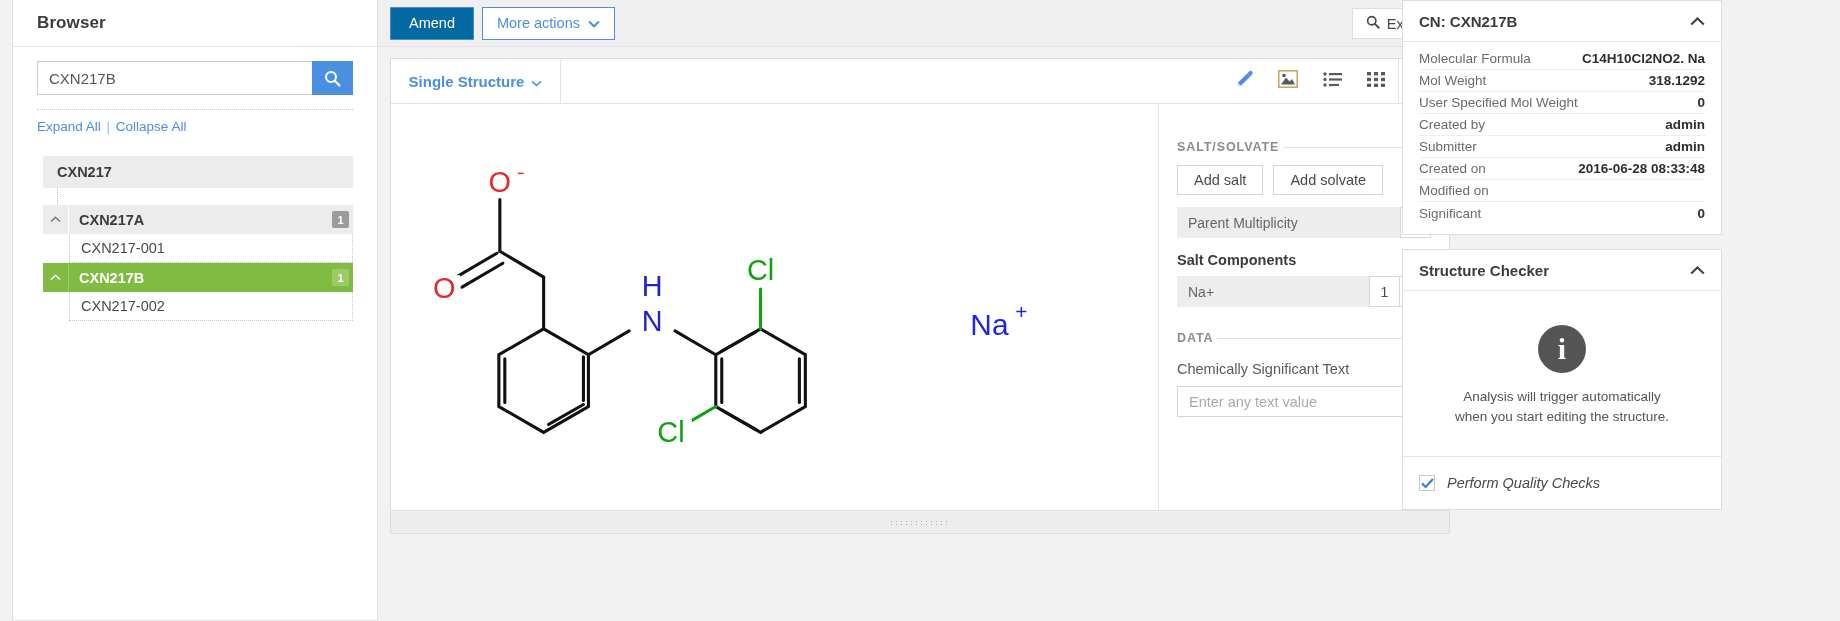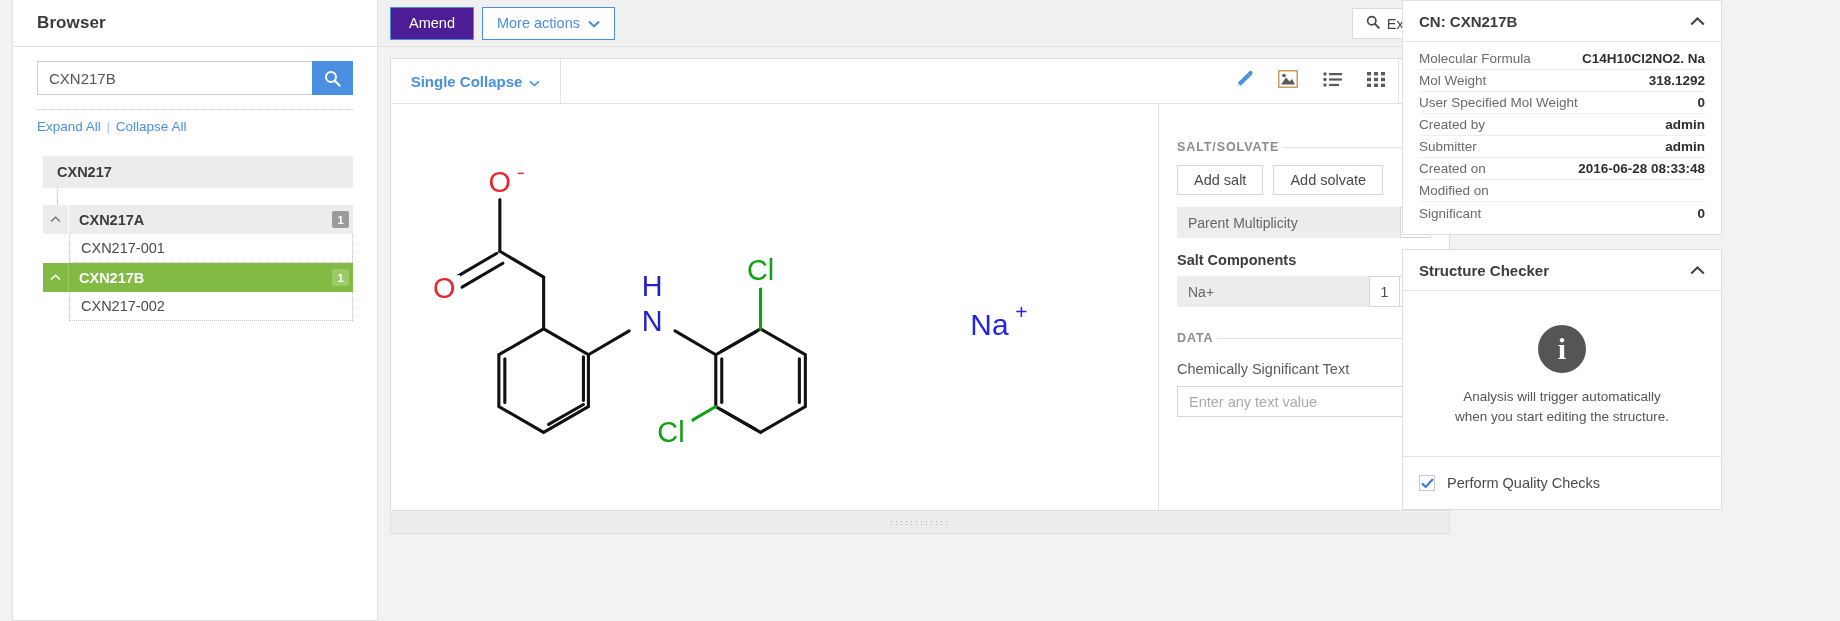--- a/index.html
+++ b/index.html
@@ -78,21 +78,21 @@
   }
 
   
   .center { position: absolute; left: 378px; top: 0; width: 1084px; height: 621px; }
 
   .action-bar {
     height: 47px; background: #f0f0f0; display: flex; align-items: center;
     padding-left: 12px; border-bottom: 1px solid #e3e3e3;
   }
   .btn-amend {
-    height: 33px; padding: 0 18px; background: #4c1d95; color: #fff; border: 1px solid #4a8fe0;
+    height: 33px; padding: 0 18px; background: #0369a1; color: #fff; border: 1px solid #4a8fe0;
     font-size: 14.5px; cursor: pointer; display: flex; align-items: center;
     font-family: "Liberation Sans", sans-serif;
   }
   .btn-more {
     height: 33px; padding: 0 14px; background: #fff; color: #4a8fe0; border: 1px solid #4a8fe0;
     font-size: 14.5px; cursor: pointer; margin-left: 8px;
     display: flex; align-items: center; gap: 8px; font-family: "Liberation Sans", sans-serif;
   }
   .btn-check {
     position: absolute; right: 12px; top: 8px; height: 31px; padding: 0 13px;
@@ -198,21 +198,21 @@
     margin: 0 auto 14px auto; color: #fff; font-size: 30px; font-weight: bold;
     display: flex; align-items: center; justify-content: center;
     font-family: "Liberation Serif", serif; line-height: 1;
   }
   .checker-msg { font-size: 13.5px; color: #555; line-height: 1.45; }
   .checker-foot { height: 52px; display: flex; align-items: center; padding-left: 16px; gap: 12px; }
   .cbx {
     width: 16px; height: 16px; border: 1px solid #c8c8c8; background: #fff;
     display: flex; align-items: center; justify-content: center; cursor: pointer;
   }
-  .cbx-label { font-size: 14.5px; color: #4a4a4a; }
+  .cbx-label { font-size: 14.5px; color: #4a4a4a; font-style: italic; }
 </style>
 </head>
 <body>
 
 <div class="app">
 
   <div class="browser-panel">
     <div class="browser-header">
       <span class="browser-title">Browser</span>
     </div>
@@ -294,21 +294,21 @@
             <line x1="10.8" y1="10.8" x2="15.5" y2="15.5" stroke="#44484d" stroke-width="2.2" stroke-linecap="round"></line>
           </svg>
         </span>
         <span>Expand</span>
       </button>
     </div>
 
     <div class="editor-card">
       <div class="editor-toolbar">
         <div class="struct-select">
-          <span>Single Collapse</span>
+          <span>Single Structure</span>
           <span>
             <svg width="11" height="7" viewBox="0 0 11 7">
                 <polyline points="1,1.4 5.5,5.4 10,1.4" fill="none" stroke="#4a8fe0" stroke-width="1.5"></polyline>
               </svg>
           </span>
         </div>
         <div class="toolbar-spacer"></div>
 
         <div class="tb-icon">
           <span>

